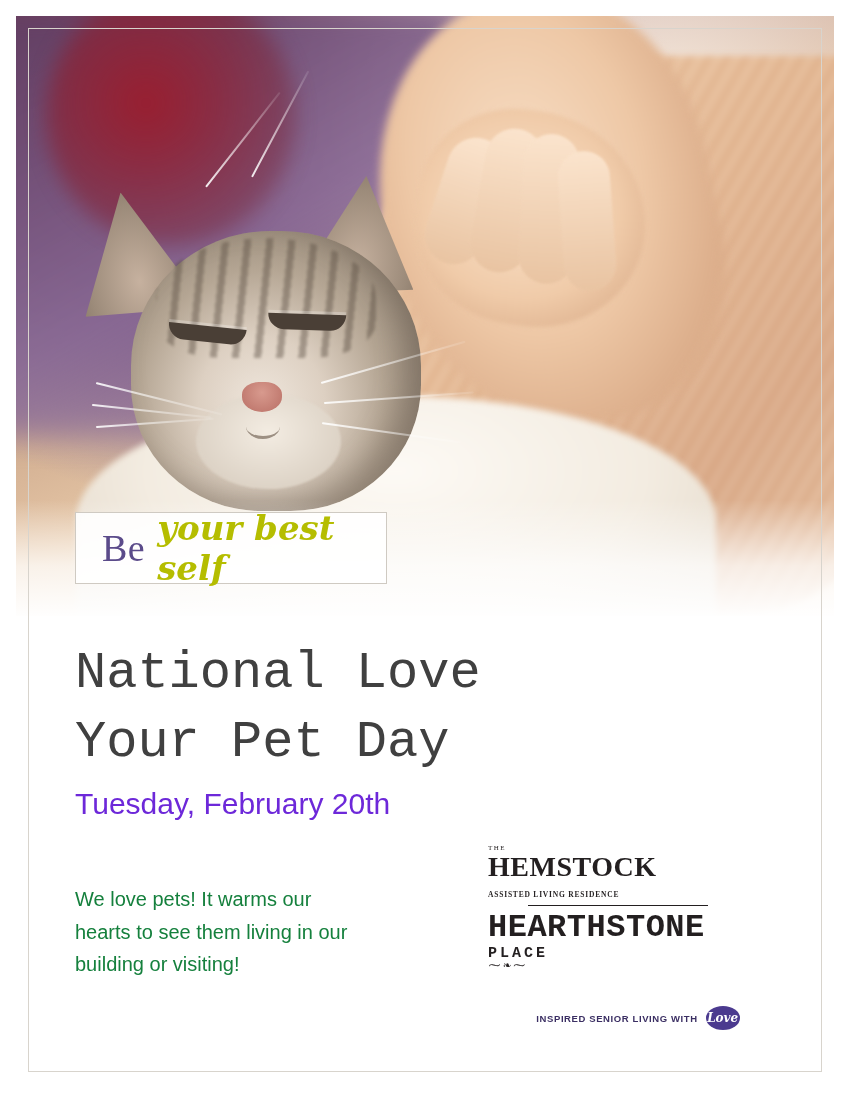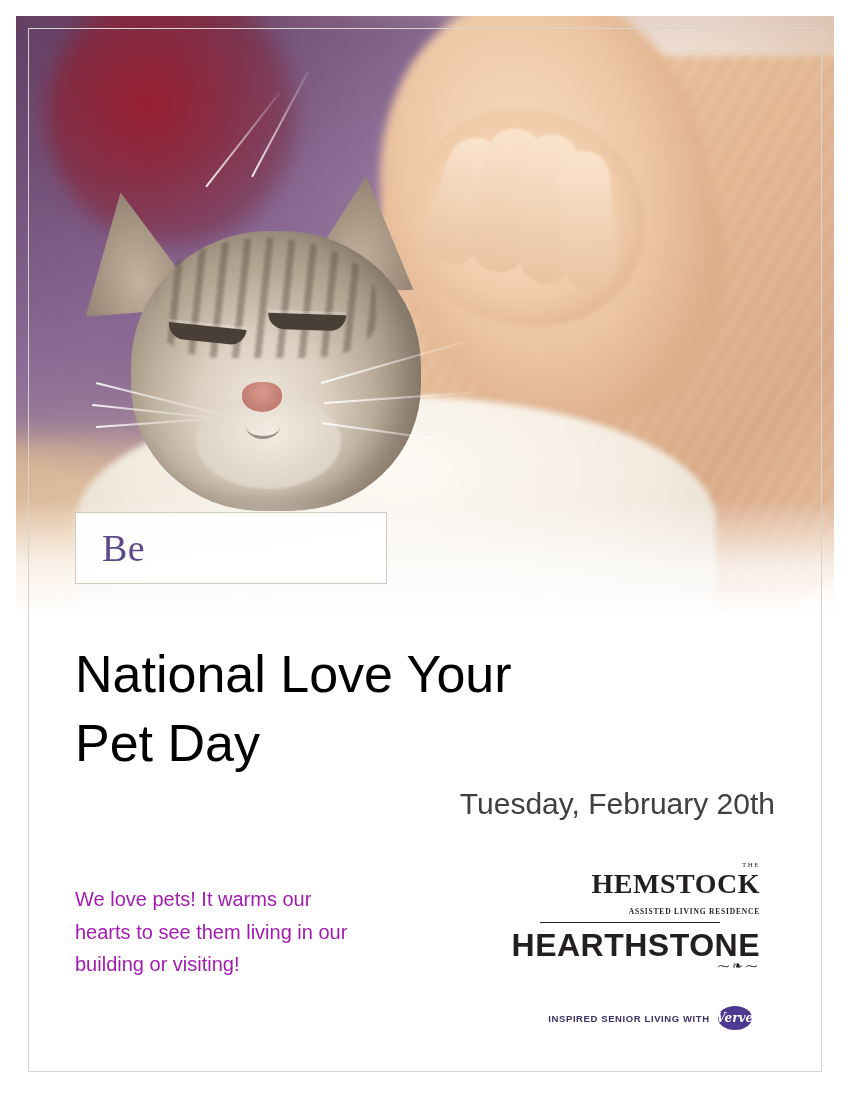--- a/index.html
+++ b/index.html
@@ -271,52 +271,51 @@
   }
 
   
   .content {
     position: absolute;
     left: 75px;
     top: 640px;
     width: 700px;
   }
   .headline {
-    font-family: Liberation Sans, sans-serif;
+    font-family: Liberation Mono, monospace;
     font-size: 52px;
     line-height: 1.32;
-    color: #000000;
+    color: #404040;
     margin: 0;
     max-width: 470px;
     font-weight: 400;
   }
   .subhead {
     font-family: "Liberation Sans", sans-serif;
     font-size: 30px;
-    color: #404040;
+    color: #6d28d9;
     margin: 10px 0 0 0;
     font-weight: 400;
-    text-align: right;
   }
   .body-copy {
     font-family: "Liberation Sans", sans-serif;
     font-size: 20px;
     line-height: 1.62;
-    color: #a21caf;
+    color: #15803d;
     margin: 62px 0 0 0;
     max-width: 290px;
   }
 
   
   .logos {
     position: absolute;
-    right: 90px;
+    right: 102px;
     bottom: 70px;
     width: 260px;
-    text-align: right;
+    text-align: left;
   }
   .logo-hemstock {
     font-family: "Liberation Serif", serif;
     color: #231f20;
     line-height: 1;
   }
   .logo-hemstock .tiny {
     font-size: 7px;
     letter-spacing: 1.5px;
     text-transform: uppercase;
@@ -336,21 +335,21 @@
     margin-top: 10px;
     font-weight: 700;
   }
   .logo-rule {
     width: 180px;
     height: 1px;
     background: #231f20;
     margin: 7px auto 6px auto;
   }
   .logo-hearth {
-    font-family: Liberation Sans, sans-serif;
+    font-family: Liberation Mono, monospace;
     color: #231f20;
     line-height: 1;
   }
   .logo-hearth .name {
     font-size: 32px;
     font-weight: 700;
     letter-spacing: .5px;
     display: block;
   }
   .logo-hearth .place {
@@ -438,40 +437,42 @@
       <div class="whisker" style="left:266px; top:276px; width:140px; transform:rotate(8deg);"></div>
       <div class="whisker" style="left:150px; top:40px; width:120px; transform:rotate(-52deg);"></div>
       <div class="whisker" style="left:196px; top:30px; width:120px; transform:rotate(-62deg);"></div>
     </div>
   </div>
 
   <div class="fade"></div>
 
   <div class="badge">
     <span class="be">Be</span>
+    <span class="script">your best self</span>
   </div>
 
   <div class="content">
     <h1 class="headline">National Love Your Pet Day</h1>
     <p class="subhead">Tuesday, February 20th</p>
     <p class="body-copy">We love pets! It warms our hearts to see them living in our building or visiting!</p>
   </div>
 
   <div class="logos">
     <div class="logo-hemstock">
       <span class="tiny">THE</span>
       <span class="name">HEMSTOCK</span>
       <span class="sub">ASSISTED LIVING RESIDENCE</span>
     </div>
     <div class="logo-rule"></div>
     <div class="logo-hearth">
       <span class="name">HEARTHSTONE</span>
+      <span class="place">PLACE</span>
       <span class="flourish">⁓❧⁓</span>
     </div>
 
     <div class="inspired">
       <span class="txt">INSPIRED SENIOR LIVING WITH</span>
-      <span class="mark">Verve</span>
+      <span class="mark">Love</span>
     </div>
   </div>
 
   <div class="frame"></div>
 </div>
 
 </body></html>

